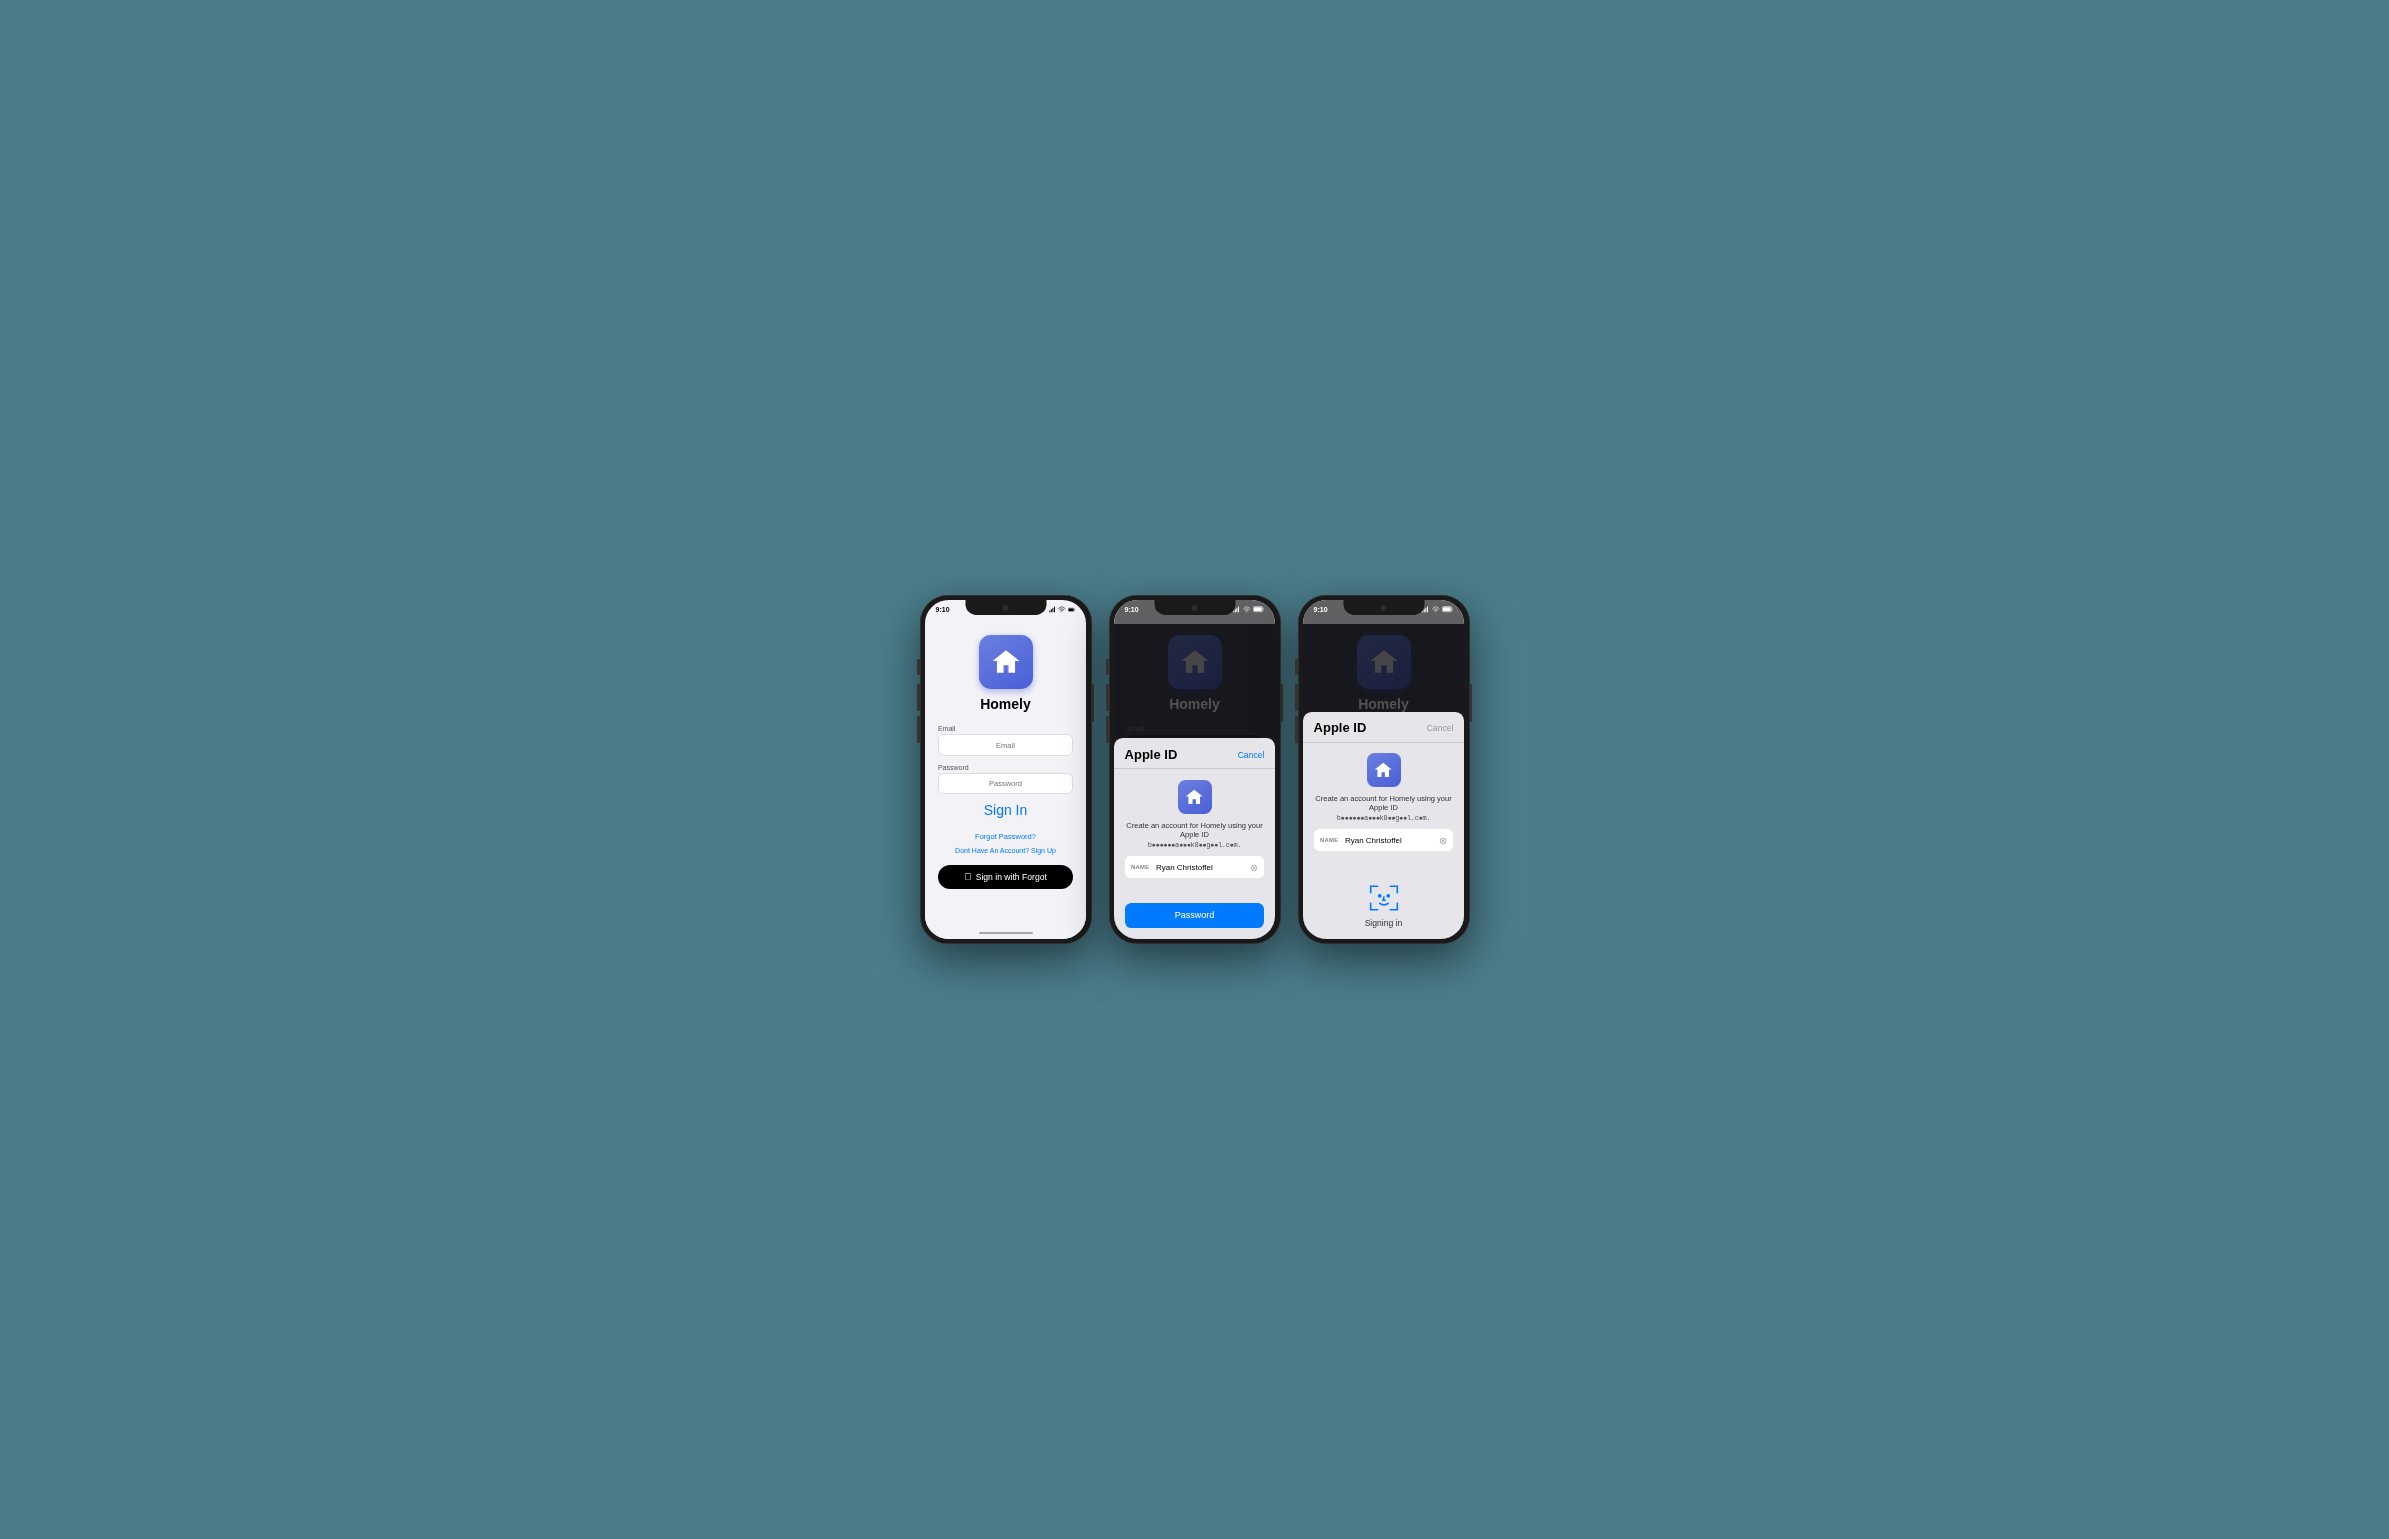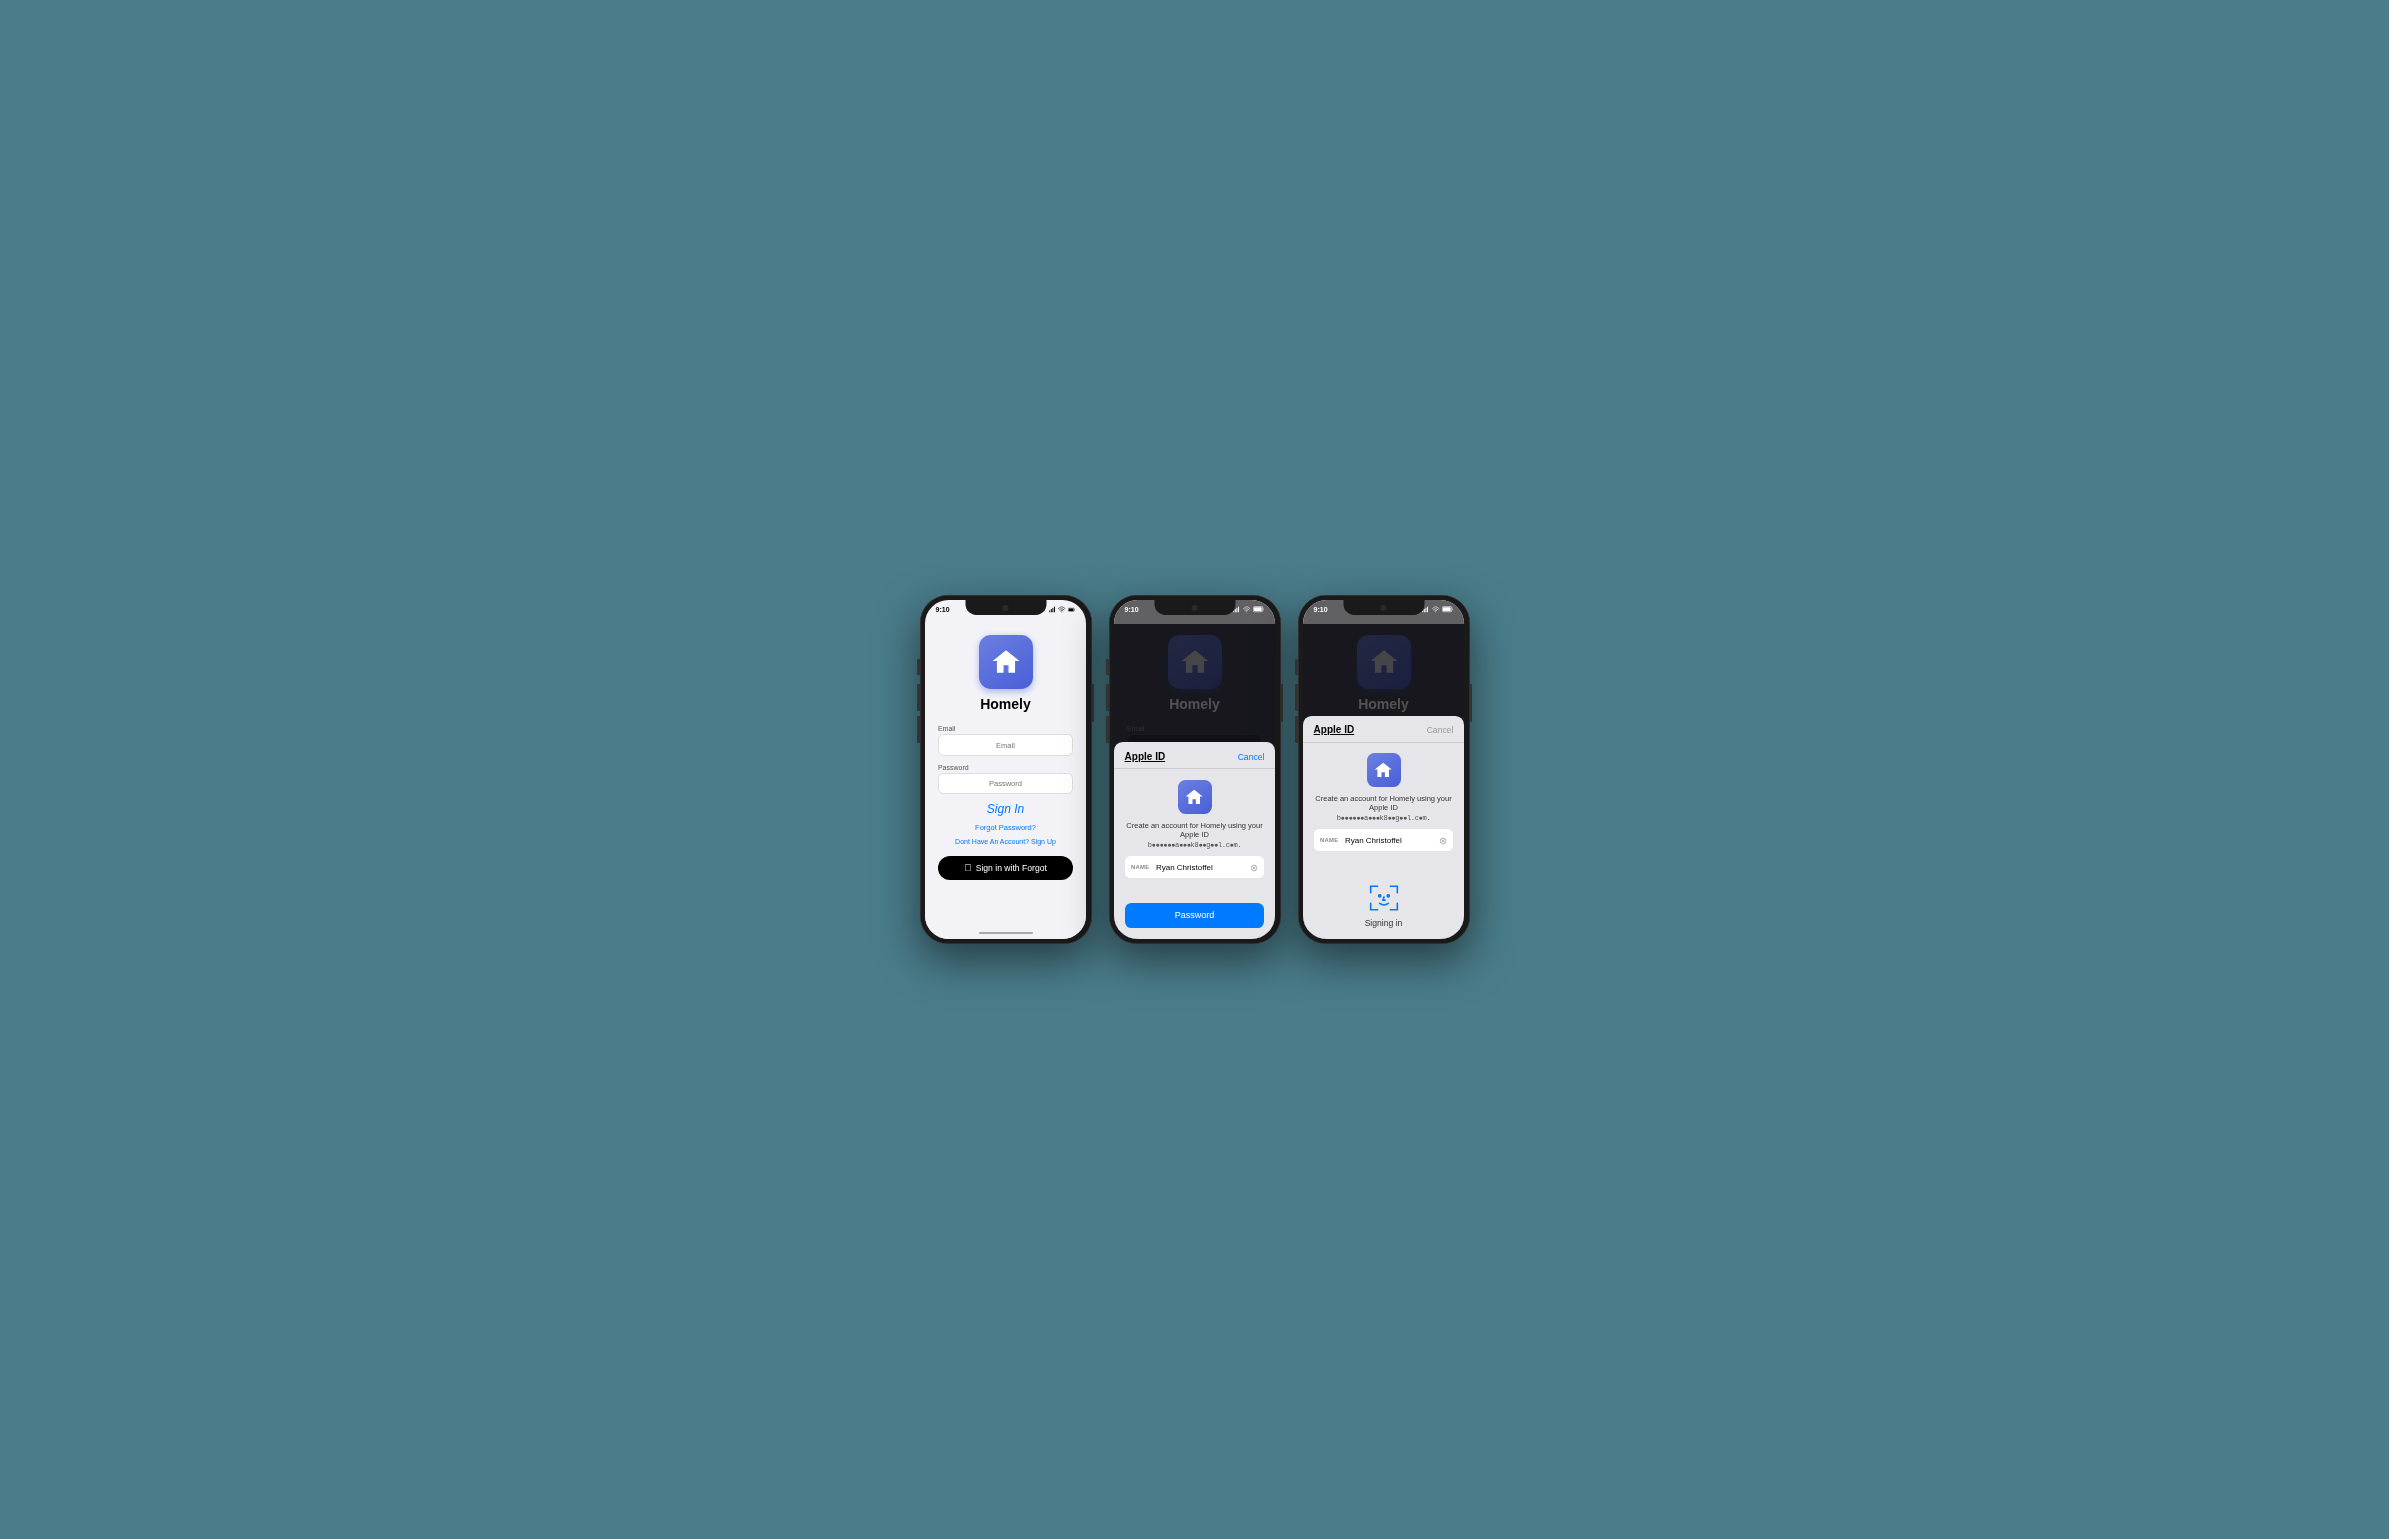--- a/index.html
+++ b/index.html
@@ -150,24 +150,23 @@
       border-radius: 5.4px;
       background: #fff;
       font-size: 7.5px;
       color: #aaa;
       margin-bottom: 7.5px;
       text-align: center;
     }
 
     .sign-in-link {
       color: #007aff;
-      font-size: 12px;
+      font-size: 14px;
       font-weight: 500;
-      margin-bottom: 7px;
-      font-style: italic;
+      margin-bottom: 14px;
     }
 
     .forgot-link {
       color: #007aff;
       font-size: 7.5px;
       margin-bottom: 6.4px;
     }
 
     .signup-link {
       color: #007aff;
@@ -224,24 +223,23 @@
 
     .sheet-header {
       display: flex;
       justify-content: space-between;
       align-items: center;
       padding: 8.6px 10.7px 6.4px;
       border-bottom: 0.5px solid #ccc;
     }
 
     .sheet-title {
-      font-size: 10px;
+      font-size: 13px;
       font-weight: 700;
       color: #000;
-      text-decoration: underline;
     }
 
     .sheet-cancel {
       font-size: 8.6px;
       color: #007aff;
     }
 
     .sheet-cancel.disabled {
       color: #999;
     }

